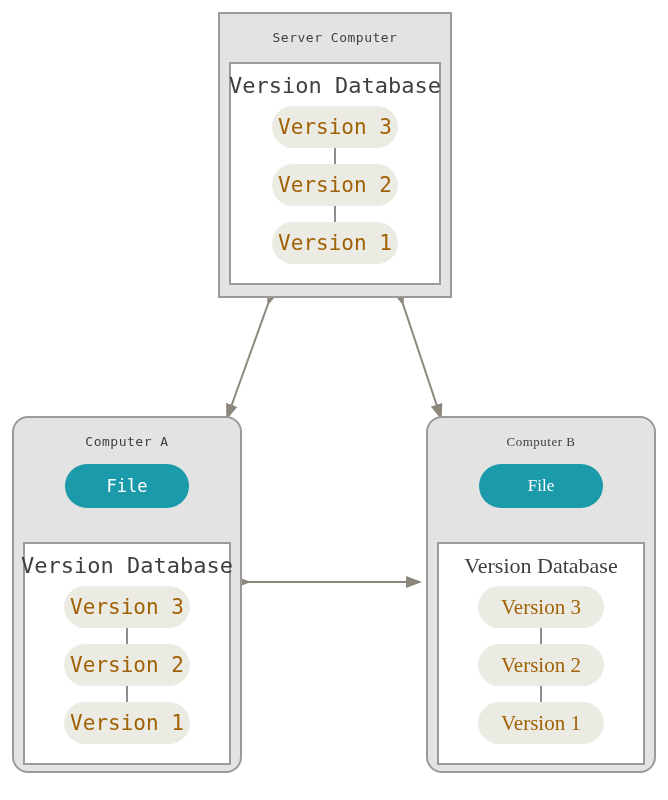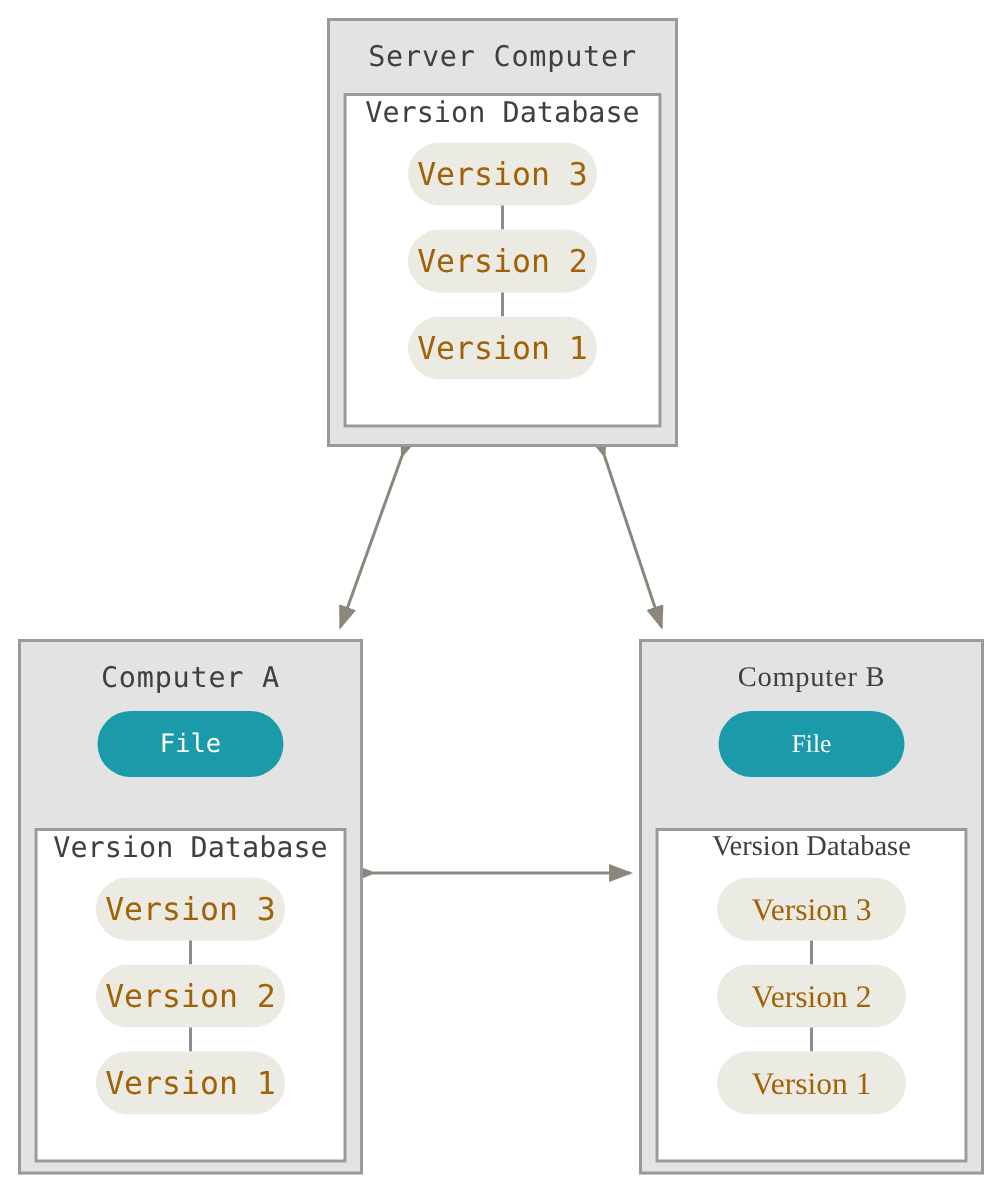--- a/index.html
+++ b/index.html
@@ -19,38 +19,39 @@
     position: absolute;
     box-sizing: border-box;
     background: #e3e3e3;
     border: 2px solid #9a9a9a;
     display: flex;
     flex-direction: column;
     align-items: center;
   }
   .machine-title {
     margin-top: 12px;
-    font-size: 19px;
+    font-size: 13px;
     line-height: 24px;
     color: #3f3f3f;
     letter-spacing: 0.5px;
     white-space: nowrap;
   }
   .db-panel {
     box-sizing: border-box;
     background: #ffffff;
     border: 2px solid #9a9a9a;
     width: 208px;
     height: 223px;
     display: flex;
     flex-direction: column;
     align-items: center;
   }
   .db-title {
-    font-size: 19px;
+    margin-top: 11px;
+    font-size: 22px;
     line-height: 22px;
     color: #3f3f3f;
     white-space: nowrap;
   }
   .pill {
     box-sizing: border-box;
     width: 126px;
     height: 42px;
     border-radius: 21px;
     background: #ebebe3;
@@ -76,21 +77,21 @@
     color: #ffffff;
     font-size: 17px;
     display: flex;
     align-items: center;
     justify-content: center;
     margin-top: 10px;
     white-space: nowrap;
   }
   .server-box { left: 218px; top: 12px; width: 234px; height: 286px; }
   .server-box .db-panel { margin-top: 12px; width: 212px; }
-  .computer-box { top: 426px; width: 230px; height: 357px; }
+  .computer-box { top: 416px; width: 230px; height: 357px; border-radius: 16px; }
   .computer-a-box { left: 12px; }
   .computer-b-box { left: 426px; font-family: Liberation Serif, serif; }
   .computer-box .db-panel { margin-top: 34px; }
   .arrow-layer {
     position: absolute;
     left: 0; top: 0;
     width: 668px;
     height: 800px;
     pointer-events: none;
   }

